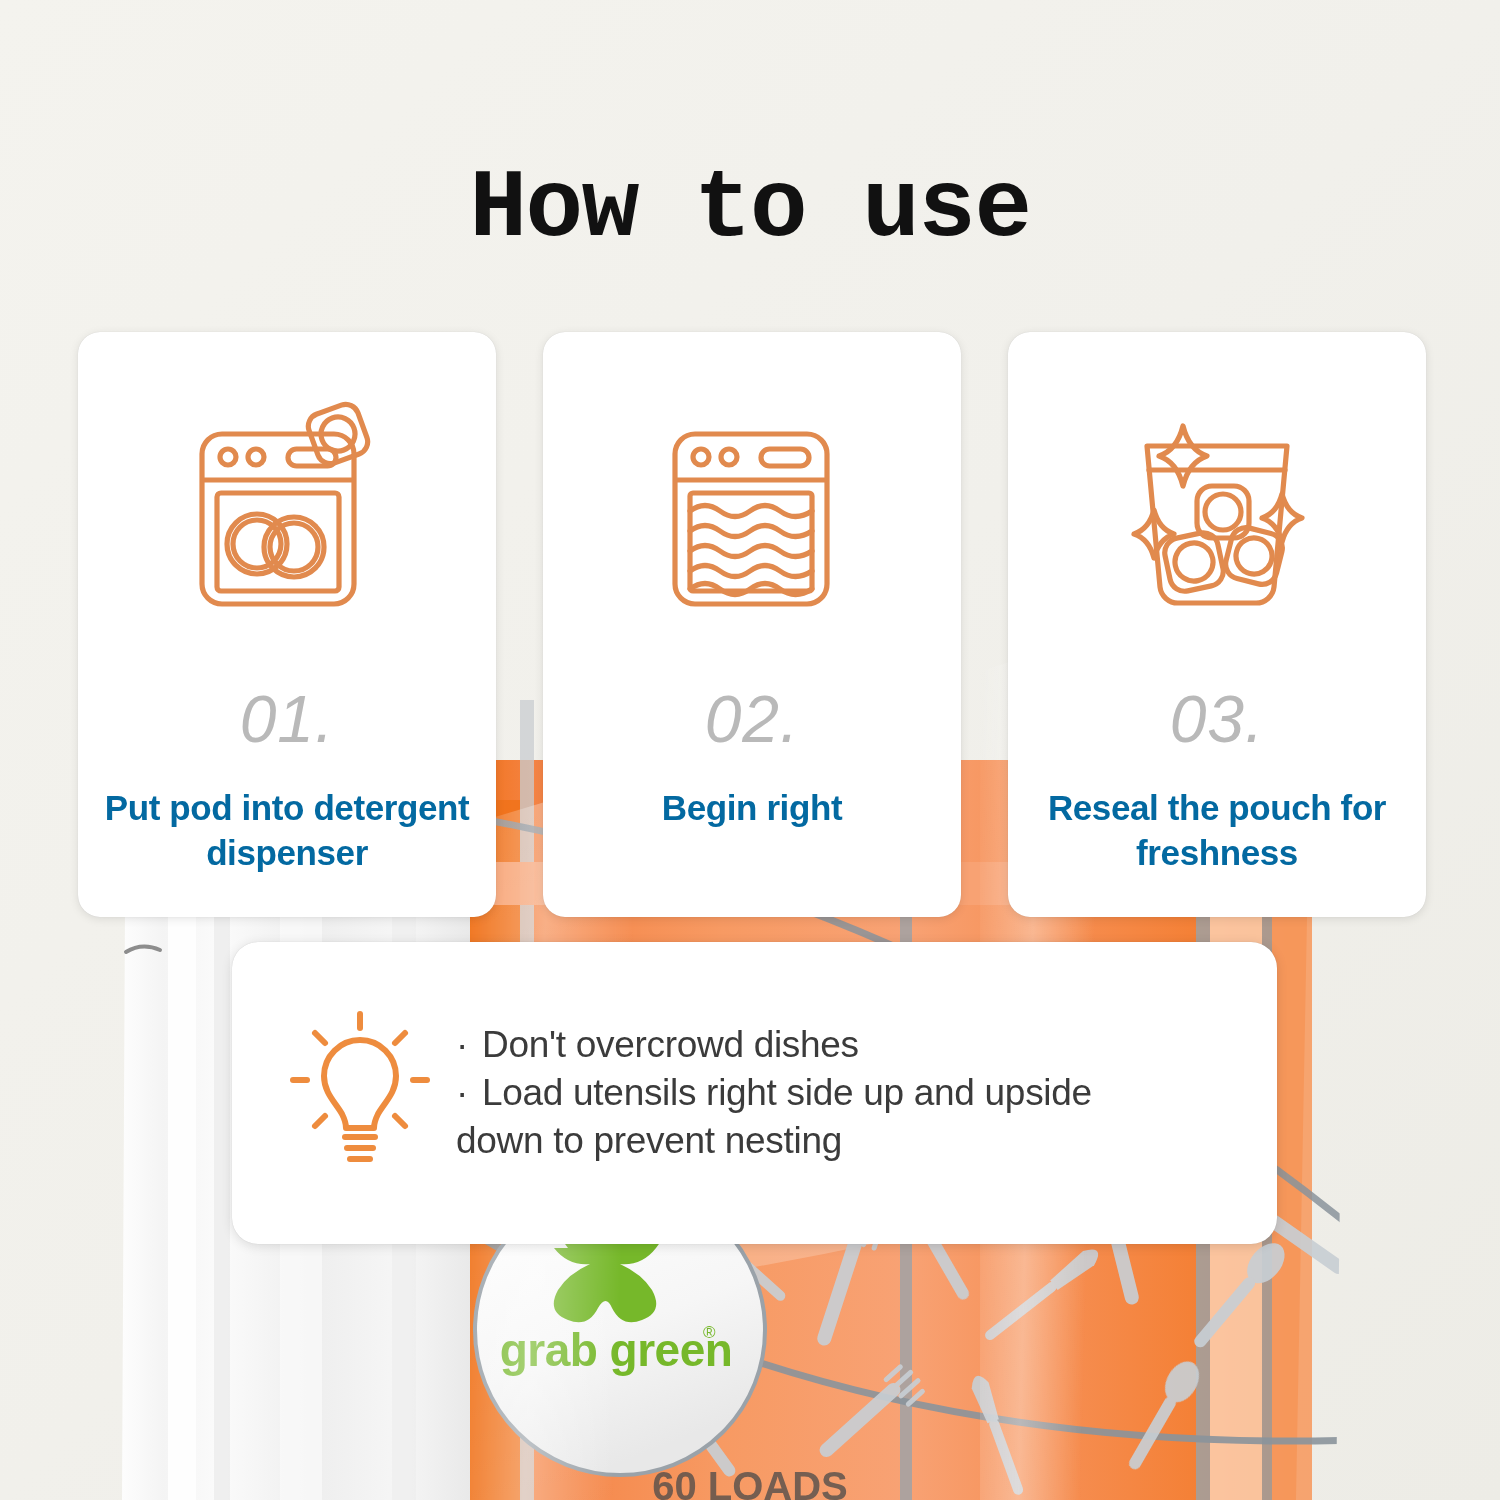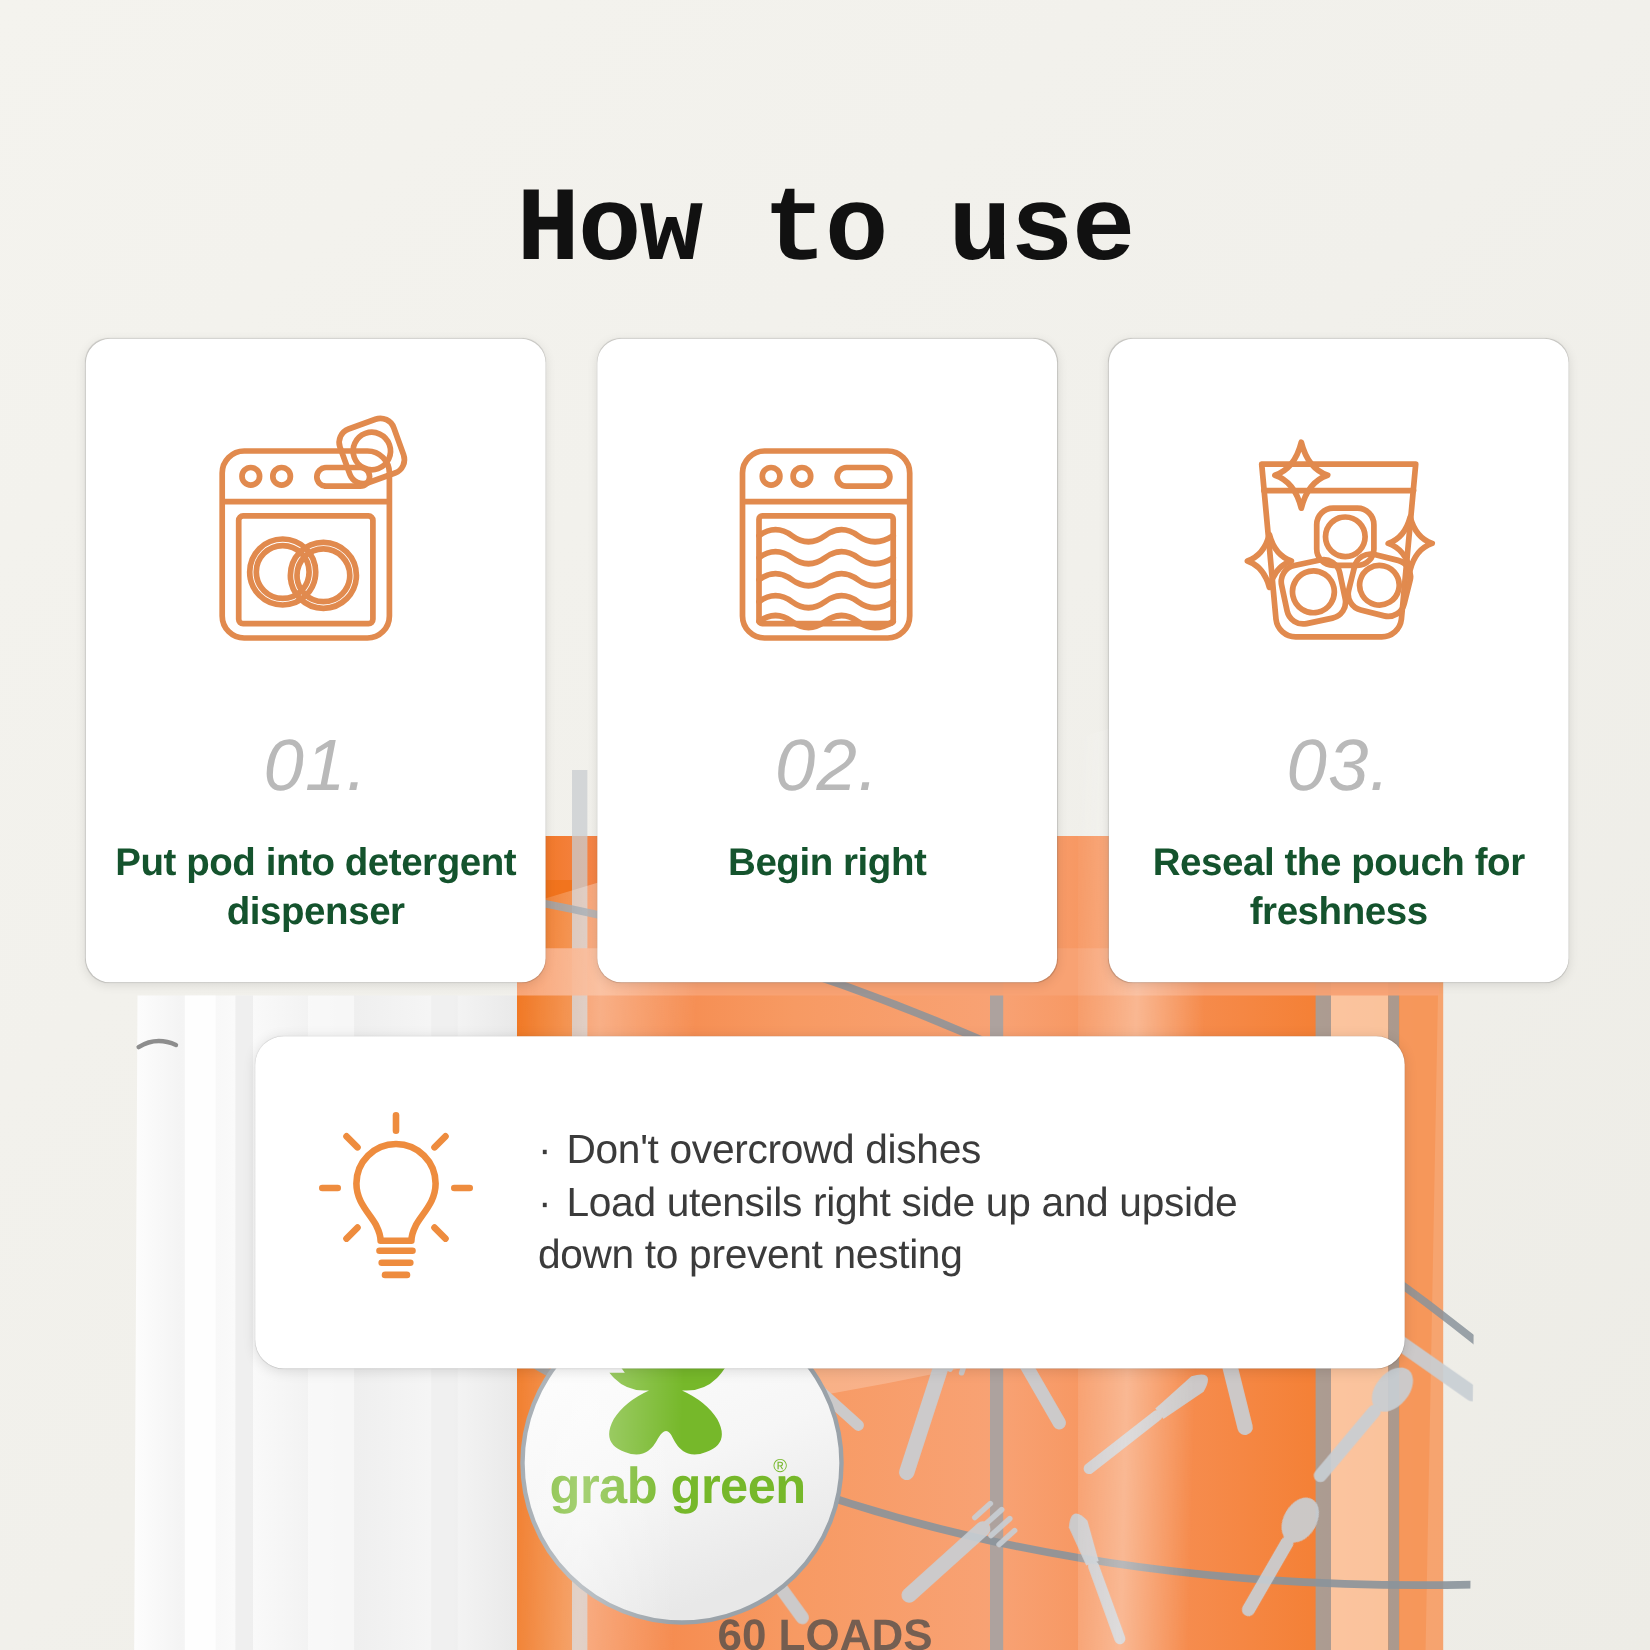--- a/index.html
+++ b/index.html
@@ -56,20 +56,21 @@
     height: 585px;
     background: #ffffff;
     border-radius: 22px;
     box-shadow: 0 2px 10px rgba(0,0,0,0.10), 0 0 1px rgba(0,0,0,0.18);
     display: flex;
     flex-direction: column;
     align-items: center;
     box-sizing: border-box;
     padding: 0 14px;
     position: relative;
+    margin-top: 24px;
   }
   .step-icon {
     margin-top: 52px;
     height: 270px;
     display: flex;
     align-items: center;
     justify-content: center;
   }
   .step-number {
     font-size: 66px;
@@ -77,42 +78,41 @@
     font-weight: 300;
     color: #b9b9b9;
     letter-spacing: 1px;
     line-height: 1;
     margin-top: 32px;
   }
   .step-label {
     margin-top: 34px;
     font-size: 35px;
     font-weight: bold;
-    color: #14532d;
+    color: #0369a1;
     text-align: center;
     line-height: 1.28;
     letter-spacing: -0.4px;
   }
 
   
   #tips-card {
     position: absolute;
     left: 232px;
     top: 942px;
     width: 1045px;
     height: 302px;
     background: #ffffff;
     border-radius: 26px;
     box-shadow: 0 2px 12px rgba(0,0,0,0.12), 0 0 1px rgba(0,0,0,0.20);
     z-index: 7;
     display: flex;
     align-items: center;
     box-sizing: border-box;
     padding: 0 32px 0 38px;
-    gap: 33px;
   }
   #tips-icon {
     flex: 0 0 auto;
     width: 180px;
     display: flex;
     align-items: center;
     justify-content: center;
   }
   #tips-list {
     flex: 1 1 auto;

